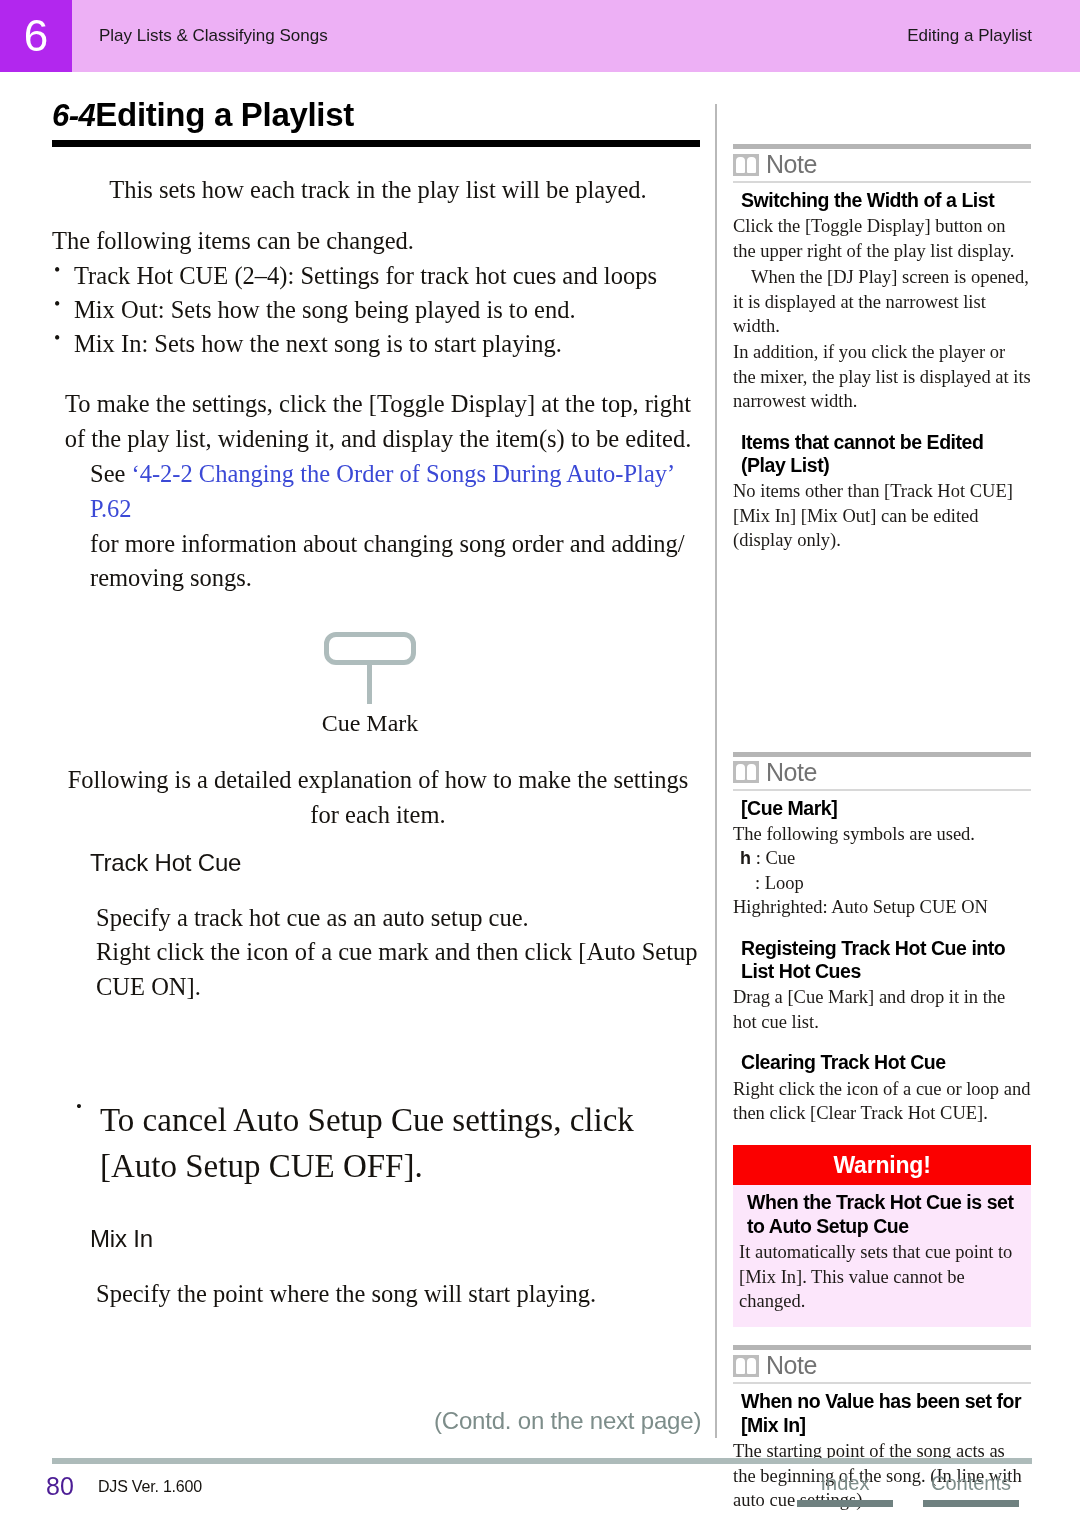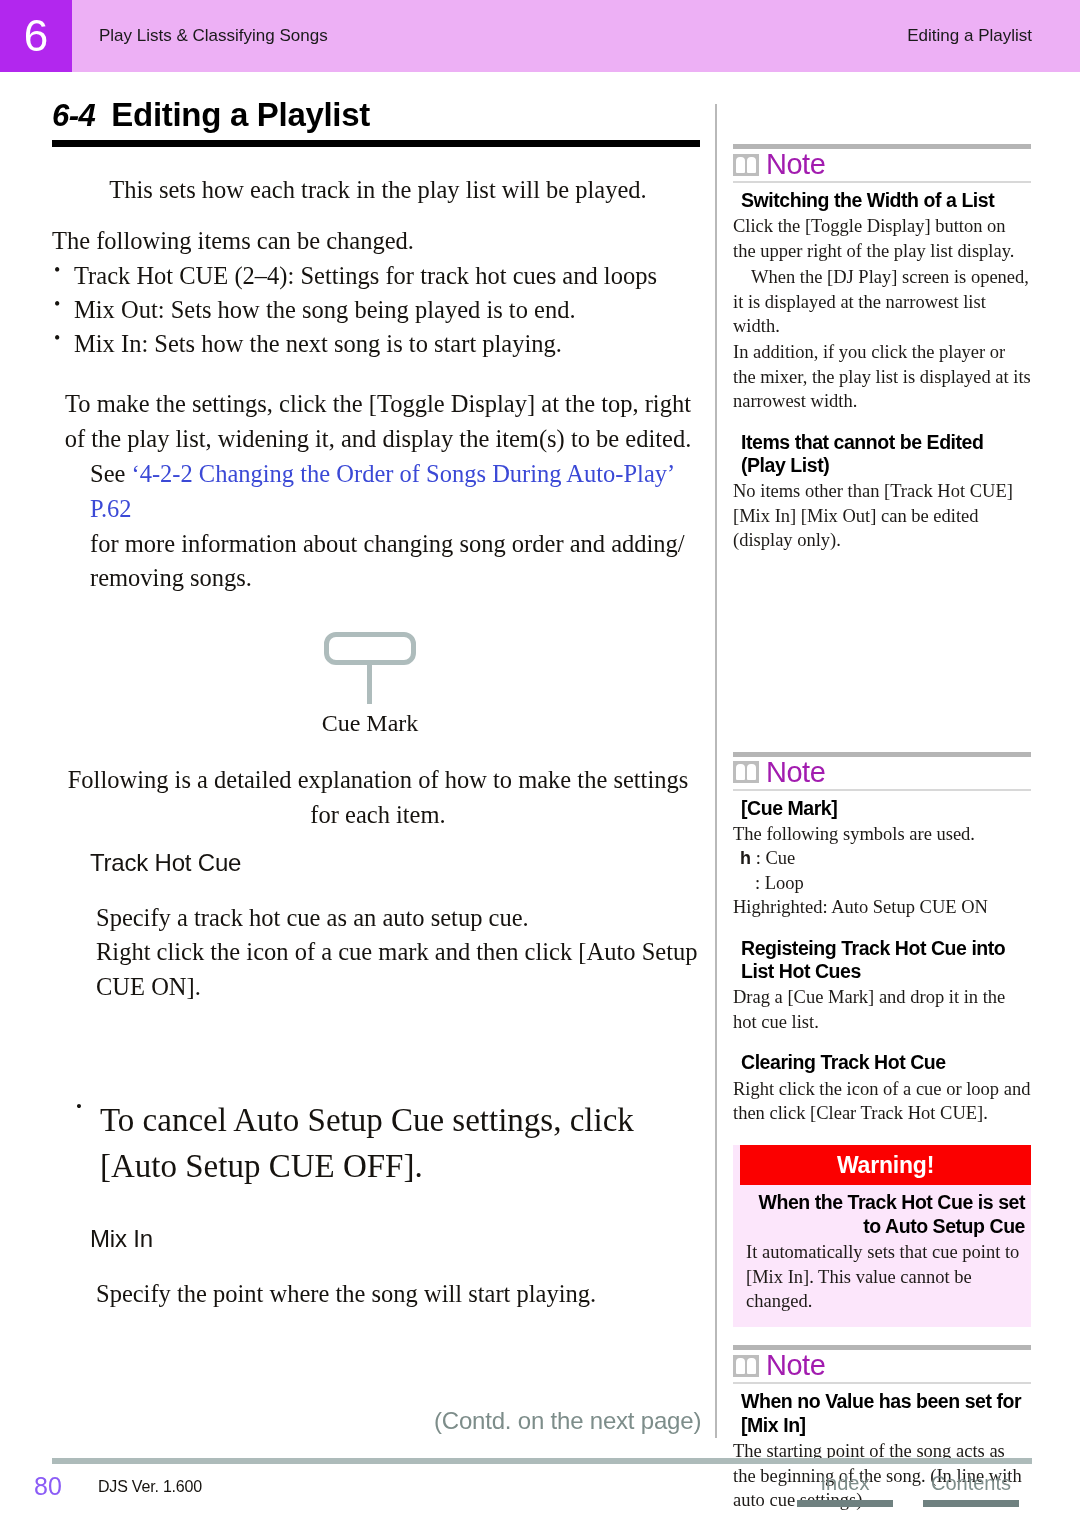--- a/index.html
+++ b/index.html
@@ -63,21 +63,20 @@
   
   .main-col {
     position: absolute;
     left: 52px;
     top: 96px;
     width: 652px;
   }
   .sec-title {
     display: flex;
     align-items: baseline;
-    gap: 16px;
     margin: 0;
   }
   .sec-num {
     font-family: "Liberation Sans", sans-serif;
     font-style: italic;
     font-weight: bold;
     font-size: 31px;
     color: #000;
     letter-spacing: -0.5px;
   }
@@ -224,22 +223,22 @@
     top: 3px;
     width: 9px;
     height: 16px;
     background: #ffffff;
     border-radius: 4px 4px 1px 1px;
   }
   .book-icon::before { left: 3px; }
   .book-icon::after  { right: 3px; }
   .note-title {
     font-family: "Liberation Sans", sans-serif;
-    font-size: 29px;
-    color: #a21caf;
+    font-size: 25px;
+    color: #737373;
     line-height: 1;
     letter-spacing: -0.5px;
   }
 
   .side-h {
     font-family: "Liberation Sans", sans-serif;
     font-weight: bold;
     font-size: 19.5px;
     color: #000000;
     line-height: 1.2;
@@ -261,38 +260,37 @@
     font-weight: 600;
   }
   .sym-indent { padding-left: 22px; }
   .sym-indent2 { padding-left: 7px; }
 
   
   .warn-box {
     width: 298px;
     background: #fce6fb;
     margin-top: 20px;
-    padding-left: 7px;
   }
   .warn-head {
     background: #fb0000;
     height: 40px;
     display: flex;
     align-items: center;
     justify-content: center;
   }
   .warn-title {
     font-family: "Liberation Sans", sans-serif;
     font-weight: bold;
     font-size: 23px;
     color: #ffffff;
     letter-spacing: -0.2px;
   }
   .warn-body { padding: 4px 6px 14px 6px; }
-  .warn-body .side-h { margin-top: 2px; text-align: right; }
+  .warn-body .side-h { margin-top: 2px; }
 
   
   .contd {
     position: absolute;
     left: 434px;
     top: 1407px;
     font-family: "Liberation Sans", sans-serif;
     font-size: 24px;
     color: #7d8d8a;
     letter-spacing: -0.2px;
@@ -300,25 +298,25 @@
   .footer-rule {
     position: absolute;
     left: 52px;
     top: 1458px;
     width: 980px;
     height: 6px;
     background: #adbbba;
   }
   .page-num {
     position: absolute;
-    left: 34px;
+    left: 46px;
     top: 1472px;
     font-family: "Liberation Sans", sans-serif;
     font-size: 25px;
-    color: #8b5cf6;
+    color: #4c1d95;
   }
   .version {
     position: absolute;
     left: 98px;
     top: 1478px;
     font-family: "Liberation Sans", sans-serif;
     font-size: 16px;
     color: #16130f;
     letter-spacing: -0.2px;
   }

